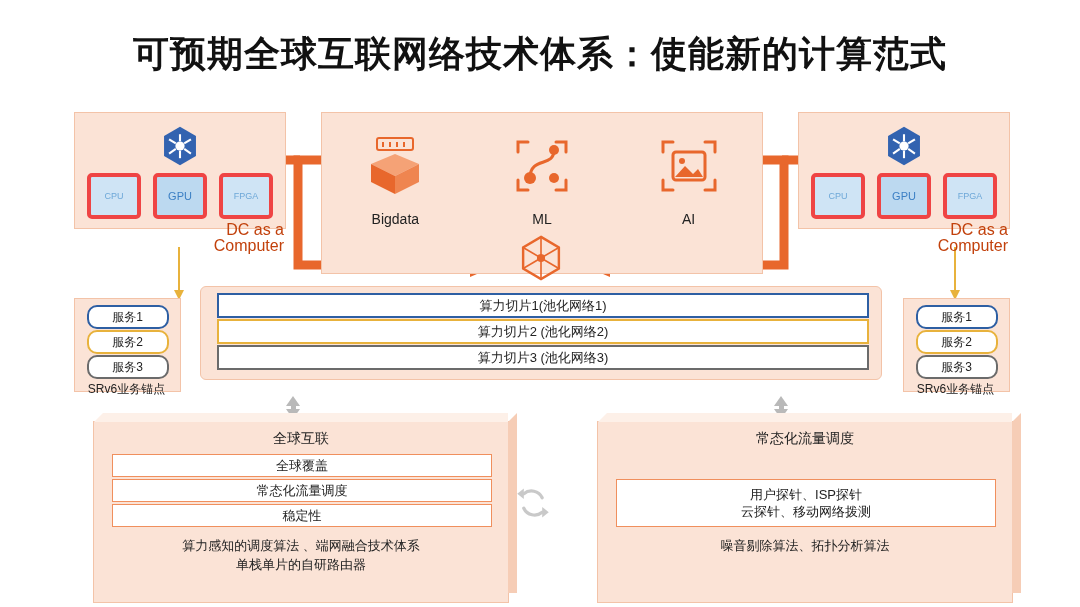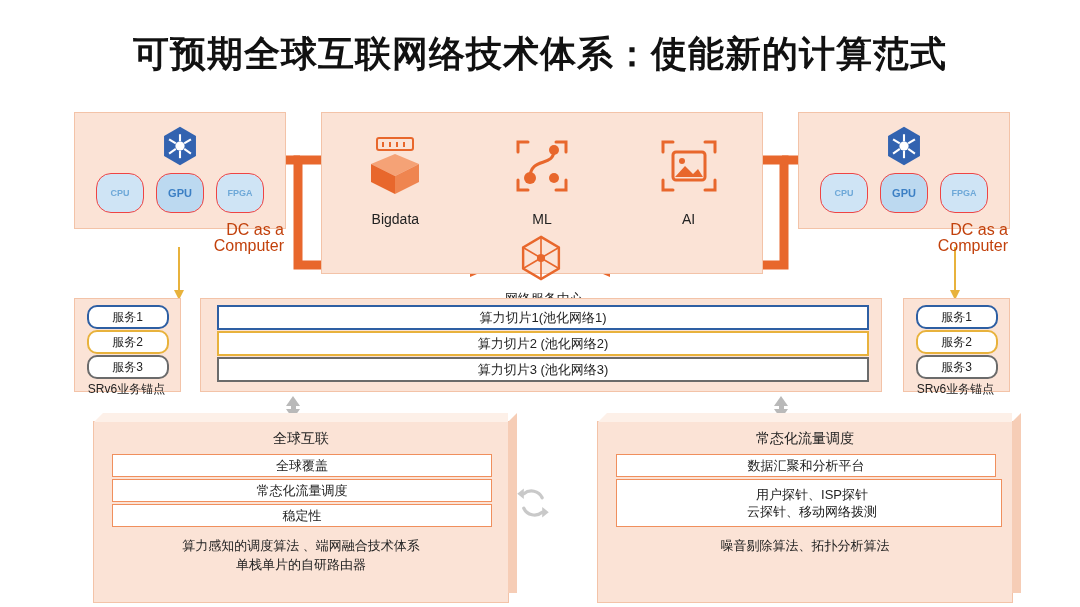--- a/index.html
+++ b/index.html
@@ -34,24 +34,24 @@
   .dc-right{left:798px;top:112px;}
   .k8s{
     position:absolute;left:50%;top:12px;transform:translateX(-50%);
     width:42px;height:42px;
   }
   .chip-row{
     position:absolute;left:0;top:60px;width:100%;
     display:flex;justify-content:center;gap:12px;
   }
   .chip{
-    width:46px;height:38px;border-radius:15px;
-    background:#cfe4f5;border:1px solid #ef4444;
+    width:46px;height:38px;border-radius:5px;
+    background:#cfe4f5;border:4px solid #ef4444;
     display:flex;align-items:center;justify-content:center;
-    font-size:9px;color:#6ea8d8;font-weight:bold;
+    font-size:9px;color:#6ea8d8;font-weight:normal;
   }
   .chip.mid{background:#bcd9f0;color:#3b7fc4;font-size:11px;}
   .dc-label{
     position:absolute;width:210px;text-align:right;
     font-size:16px;line-height:16px;color:#c2410c;
   }
   .dc-label-left{left:74px;top:222px;}
   .dc-label-right{left:798px;top:222px;}
 
   
@@ -84,21 +84,21 @@
   .pill.p1{top:6px;border:2px solid #2e5fa3;}
   .pill.p2{top:31px;border:2px solid #e8b23c;}
   .pill.p3{top:56px;border:2px solid #6b6b6b;}
   .srv6-cap{
     position:absolute;width:115px;text-align:center;font-size:12px;color:#222;
   }
   .srv6-cap-left{left:69px;top:381px;}
   .srv6-cap-right{left:898px;top:381px;}
 
   
-  .slice-box{left:200px;top:298px;width:680px;height:92px;}
+  .slice-box{left:200px;top:286px;width:680px;height:92px;border-radius:6px;}
   .slice{
     position:absolute;left:16px;width:648px;height:21px;
     background:#ffffff;
     display:flex;align-items:center;justify-content:center;
     font-size:13px;color:#222;
   }
   .slice.s1{top:6px;border:2px solid #2e5fa3;}
   .slice.s2{top:32px;border:2px solid #e8b23c;}
   .slice.s3{top:58px;border:2px solid #6b6b6b;}
 
@@ -317,22 +317,21 @@
     <div class="bottom-title">全球互联</div>
     <div class="bar" style="top:32px;height:21px;">全球覆盖</div>
     <div class="bar" style="top:57px;height:21px;">常态化流量调度</div>
     <div class="bar" style="top:82px;height:21px;">稳定性</div>
     <div class="note" style="top:114px;">算力感知的调度算法 、端网融合技术体系</div>
     <div class="note" style="top:133px;">单栈单片的自研路由器</div>
   </div>
 
   <div class="bottom bottom-right">
     <div class="bottom-title">常态化流量调度</div>
-    <div class="bar" style="top:32px;height:21px;">数据汇聚和分析平台</div>
-    <div class="bar" style="top:57px;height:46px;white-space:pre-line;padding-left:6px;">用户探针、ISP探针
+    <div class="bar" style="top:57px;height:46px;white-space:pre-line;">用户探针、ISP探针
 云探针、移动网络拨测</div>
     <div class="note" style="top:114px;">噪音剔除算法、拓扑分析算法</div>
     <div class="note" style="top:133px;"></div>
   </div>
 
   <svg class="swap" viewBox="0 0 64 64">
     <g fill="none" stroke="#c9c9c9" stroke-width="5" stroke-linecap="round">
       <path d="M46,24 A18,18 0 0 0 18,18"></path>
       <path d="M18,40 A18,18 0 0 0 46,46"></path>
     </g>

